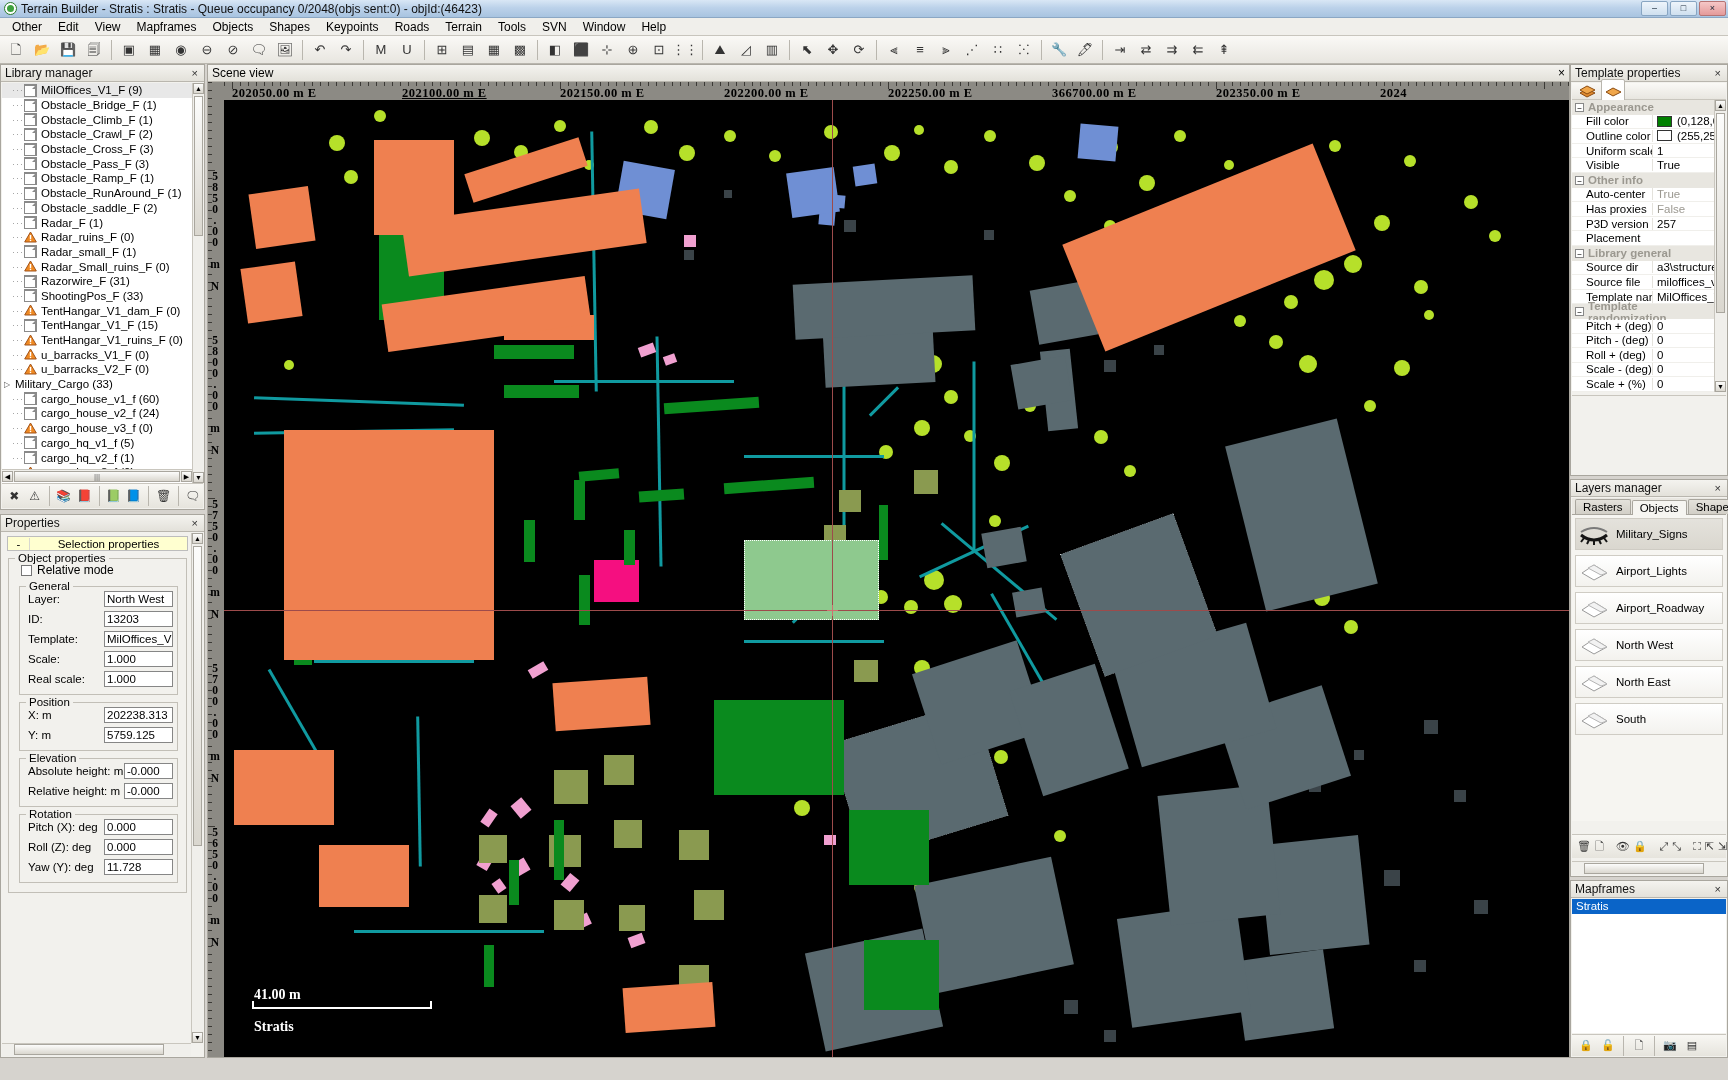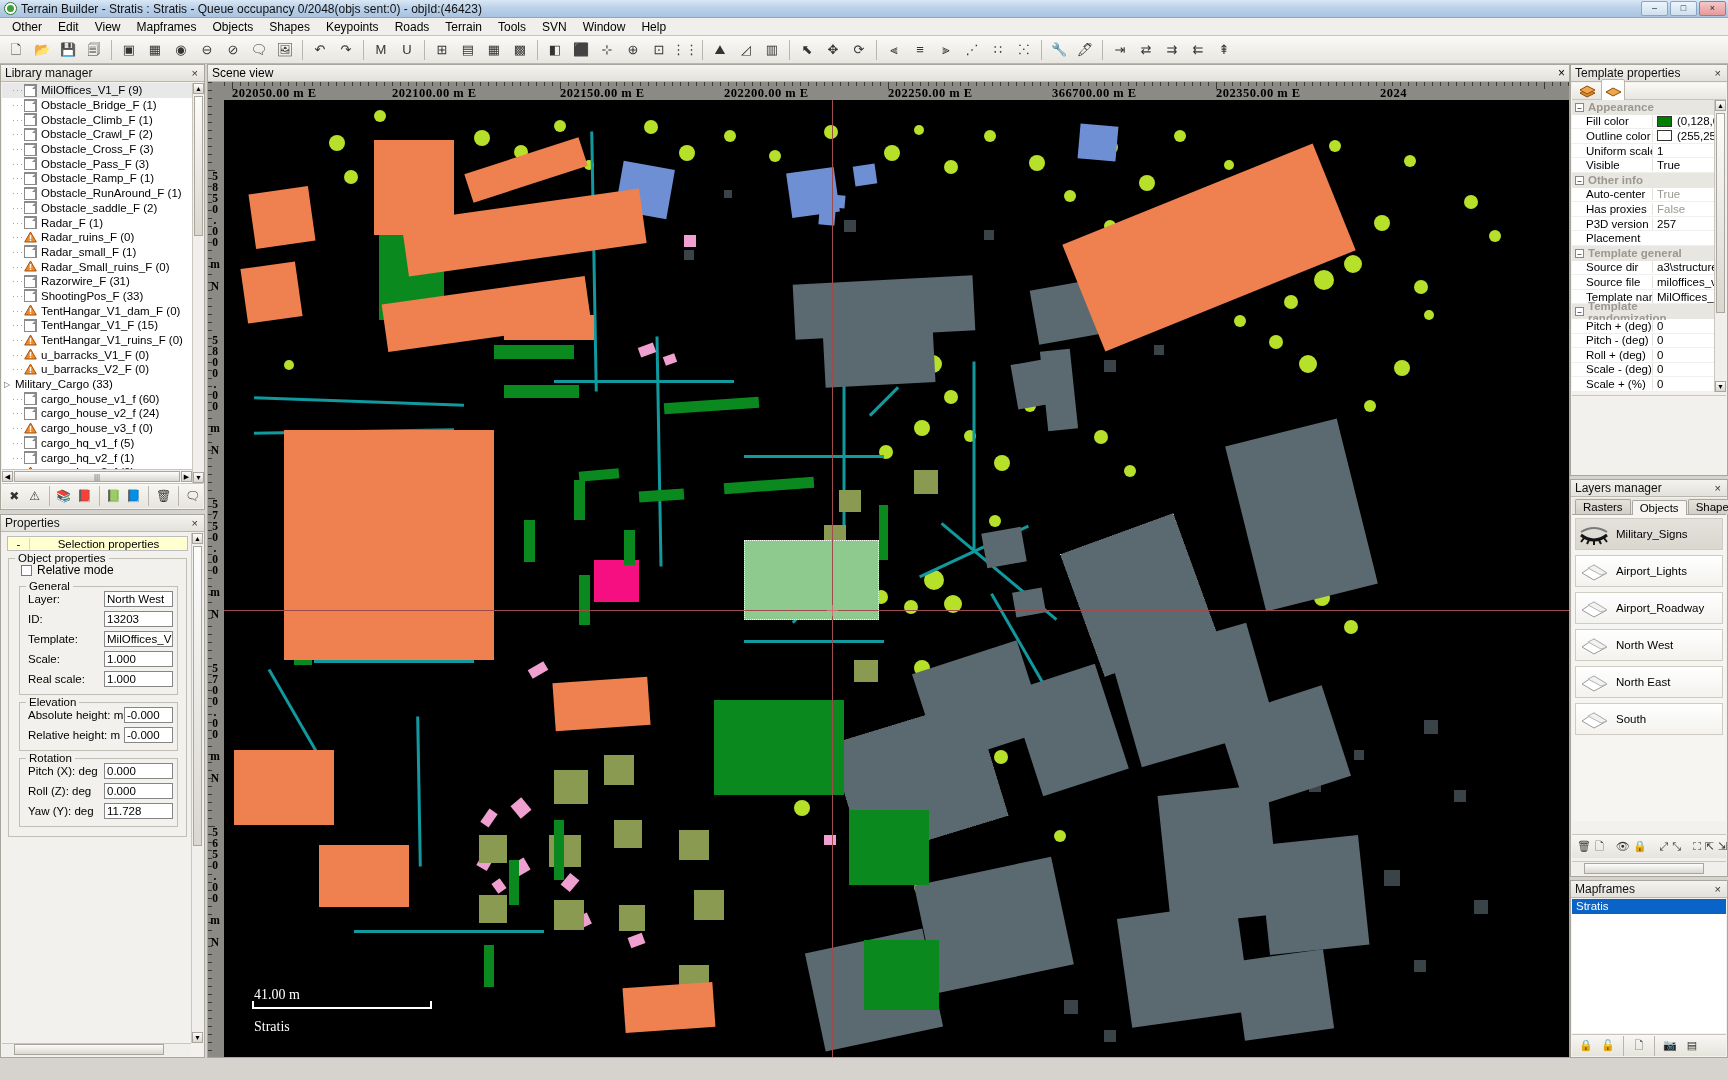--- a/index.html
+++ b/index.html
@@ -153,21 +153,21 @@
   .rl-v {
     position:absolute; left:1px; font-family:"Liberation Serif", serif; font-weight:bold;
     font-size:11.5px; white-space:nowrap; color:#000;
     writing-mode:vertical-rl; text-orientation:upright; letter-spacing:-1px;
   }
   .vtick { position:absolute; left:0; height:1px; width:4px; background:#3c3a36; }
   .vtick.major { width:7px; }
   .canvas {
     position:absolute; left:16px; top:35px; right:0; bottom:0; background:#000; overflow:hidden;
   }
-  .sbar { position:absolute; color:#fff; font-family:"Liberation Serif", serif; font-weight:normal;margin-top:20px; }
+  .sbar { position:absolute; color:#fff; font-family:"Liberation Serif", serif; font-weight:bold;margin-top:20px; }
   .scalebar-line { position:absolute; background:#fff; }
   .crosshair-h { position:absolute; left:0; right:0; height:1px; background:#9d4b4b; }
   .crosshair-v { position:absolute; top:0; bottom:0; width:1px; background:#9d4b4b; }
   .sel-marker { position:absolute; width:11px; height:11px; }
   .sel-marker:before, .sel-marker:after { content:""; position:absolute; background:#d07070; }
   .sel-marker:before { left:0; top:5px; width:11px; height:1px; }
   .sel-marker:after { left:5px; top:0; width:1px; height:11px; }
 
   .shp { position:absolute; }
 
@@ -668,20 +668,31 @@
             <div class="row">
               <label>Scale:</label>
               <div class="inp">1.000</div>
             </div>
             <div class="row">
               <label>Real scale:</label>
               <div class="inp">1.000</div>
             </div>
           </div>
 
+          <div class="fieldset">
+            <span class="lg">Position</span>
+            <div class="row">
+              <label>X: m</label>
+              <div class="inp">202238.313</div>
+            </div>
+            <div class="row">
+              <label>Y: m</label>
+              <div class="inp">5759.125</div>
+            </div>
+          </div>
 
           <div class="fieldset">
             <span class="lg">Elevation</span>
             <div class="row">
               <label style="width:100px">Absolute height: m</label>
               <div class="inp">-0.000</div>
             </div>
             <div class="row">
               <label style="width:100px">Relative height: m</label>
               <div class="inp">-0.000</div>
@@ -885,21 +896,21 @@
         <div class="tick" style="left: 1280px;"></div>
         <div class="tick" style="left: 1288px;"></div>
         <div class="tick" style="left: 1296px;"></div>
         <div class="tick" style="left: 1304px;"></div>
         <div class="tick" style="left: 1312px;"></div>
         <div class="tick major" style="left: 1320px;"></div>
         <div class="tick" style="left: 1328px;"></div>
         <div class="tick" style="left: 1336px;"></div>
         <div class="tick" style="left: 1344px;"></div>
         <div class="rl-h" style="left: 8px;">202050.00  m  E</div>
-        <div class="rl-h" style="left: 168px;">202100.00  m  E</div>
+        <div class="rl-h" style="left: 178px; text-decoration: underline;">202100.00  m  E</div>
         <div class="rl-h" style="left: 336px;">202150.00  m  E</div>
         <div class="rl-h" style="left: 500px;">202200.00  m  E</div>
         <div class="rl-h" style="left: 664px;">202250.00  m  E</div>
         <div class="rl-h" style="left: 828px;">366700.00  m  E</div>
         <div class="rl-h" style="left: 992px;">202350.00  m  E</div>
         <div class="rl-h" style="left: 1156px;">2024</div>
       </div>
     <div class="ruler-v" id="rulerv">
         <div class="vtick" style="top: 0px;"></div>
         <div class="vtick" style="top: 8px;"></div>
@@ -1315,21 +1326,21 @@
           <div class="grid-row">
             <div class="k">P3D version</div>
             <div class="v">257</div>
           </div>
           <div class="grid-row">
             <div class="k">Placement</div>
             <div class="v"></div>
           </div>
           <div class="grid-group">
             <span class="expander">–</span>
-            <span>Template general</span>
+            <span>Library general</span>
           </div>
           <div class="grid-row">
             <div class="k">Source dir</div>
             <div class="v">a3\structures_f\mil\offi</div>
           </div>
           <div class="grid-row">
             <div class="k">Source file</div>
             <div class="v">miloffices_v1_f.p3d</div>
           </div>
           <div class="grid-row">

